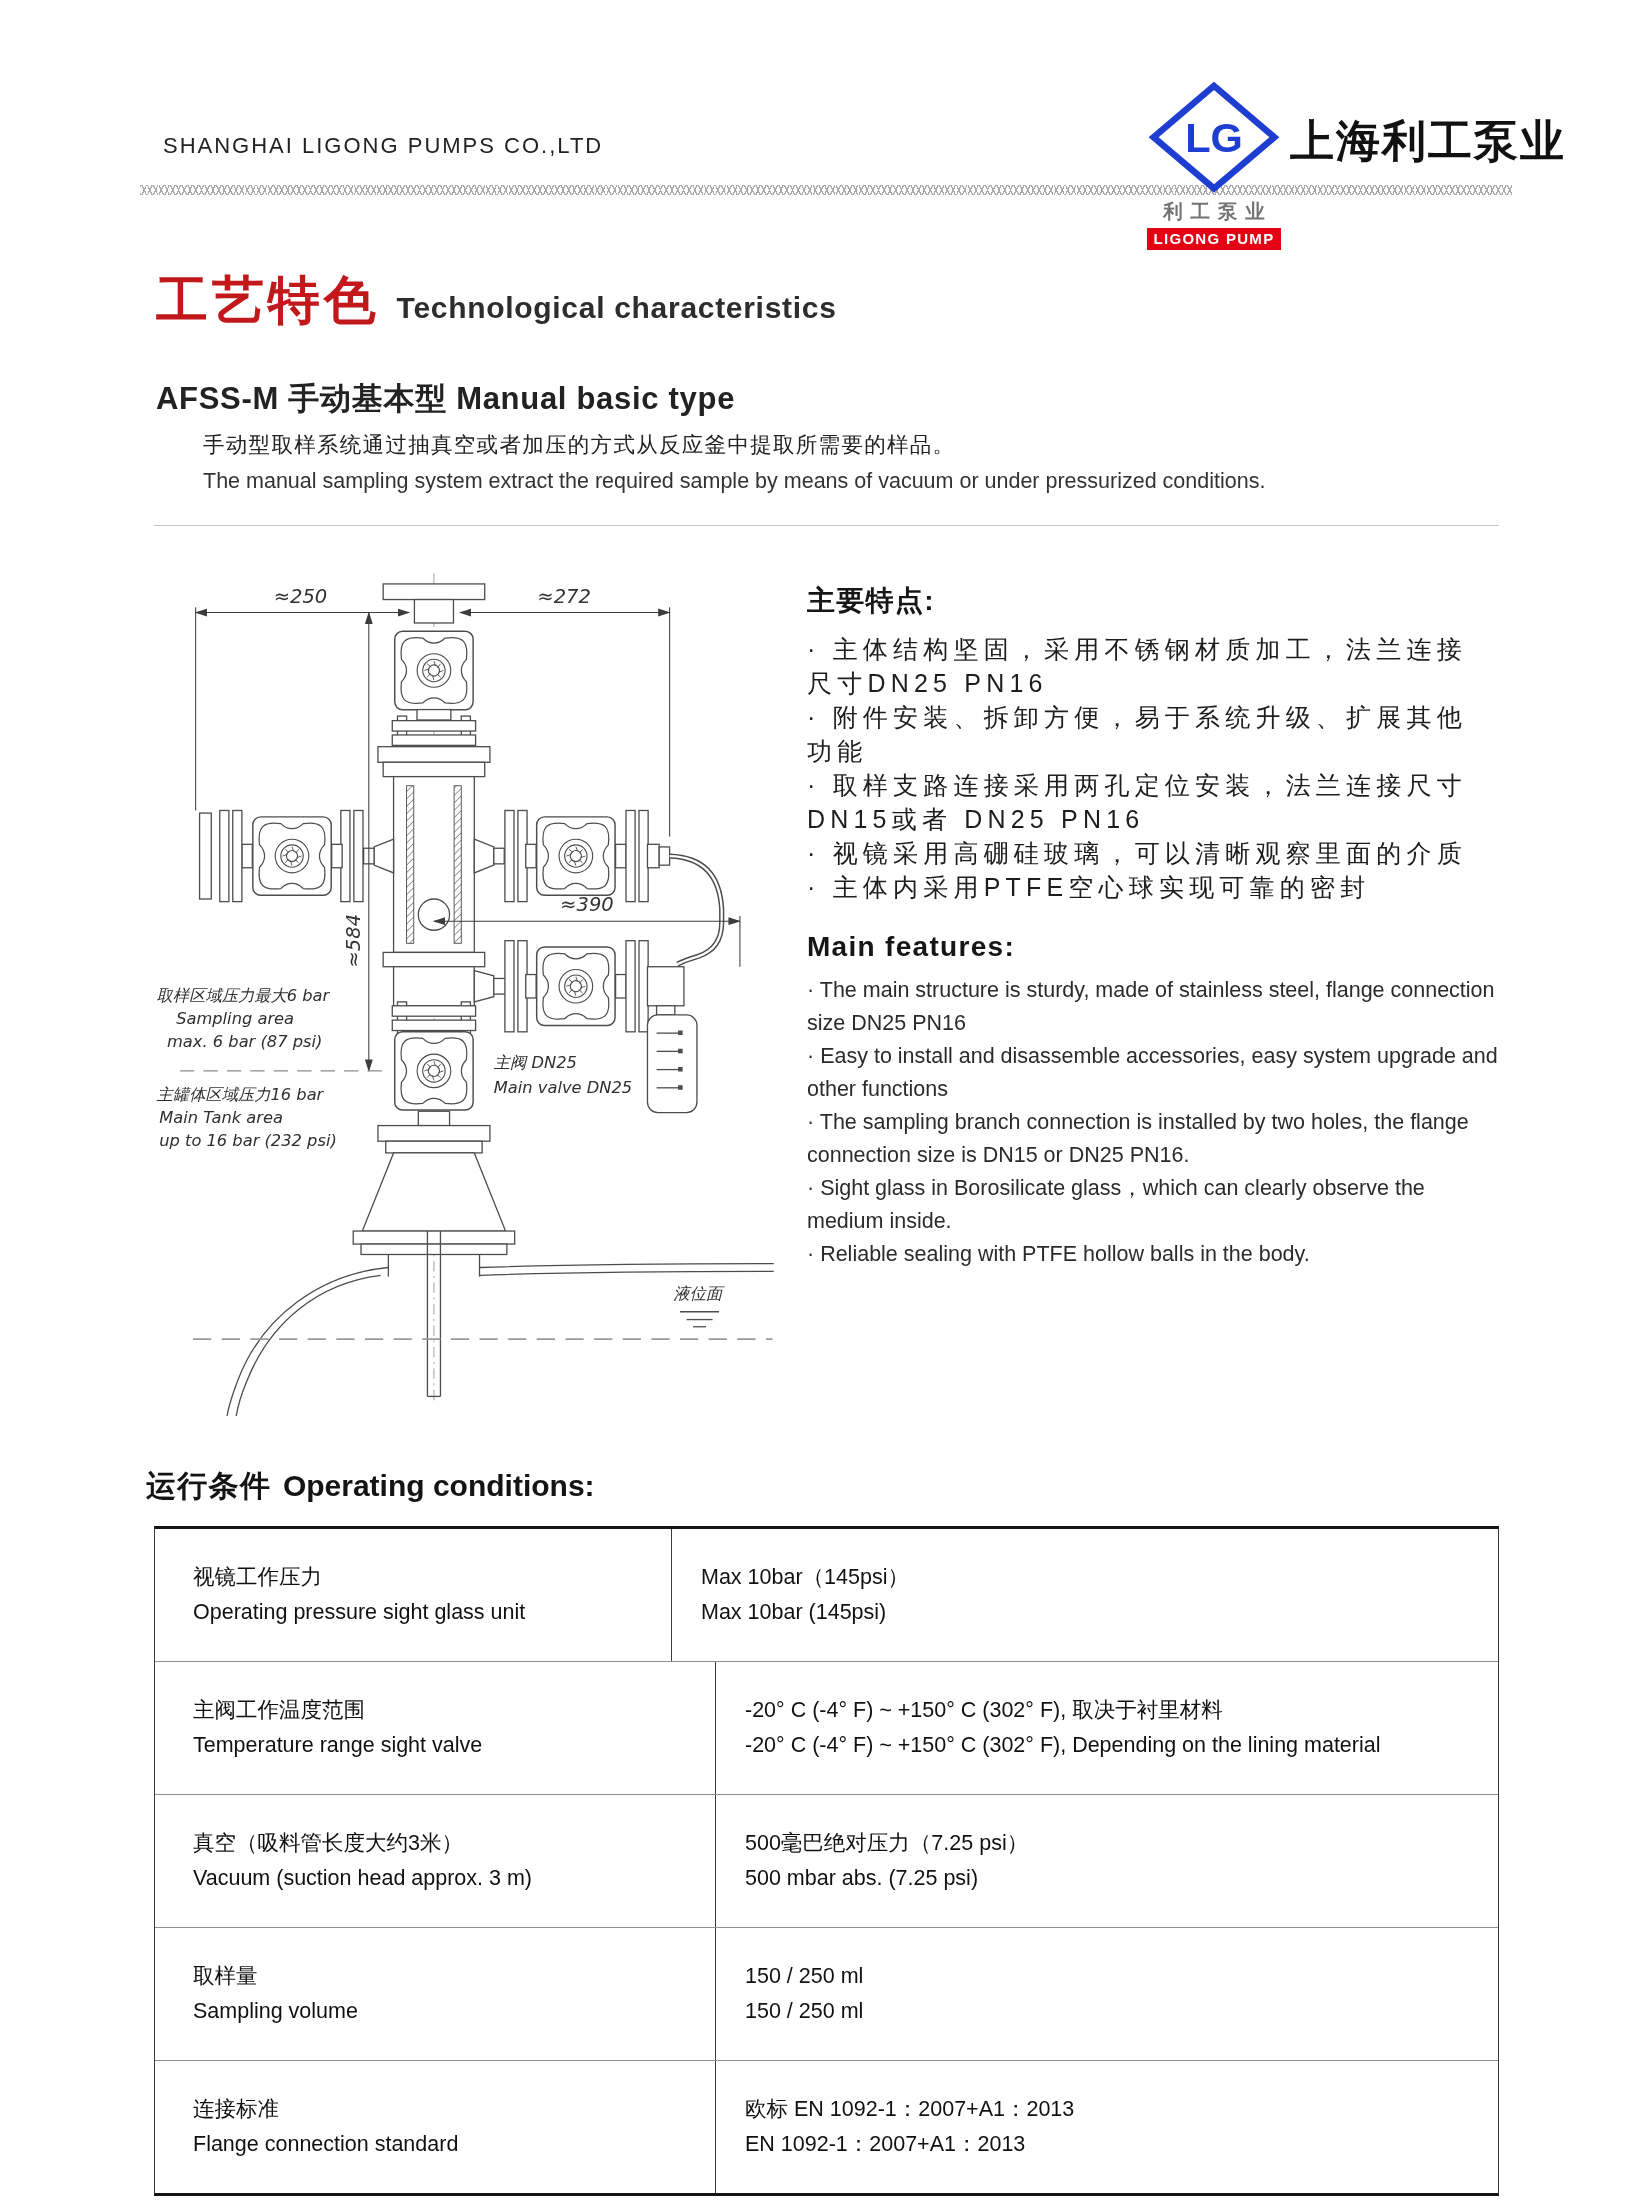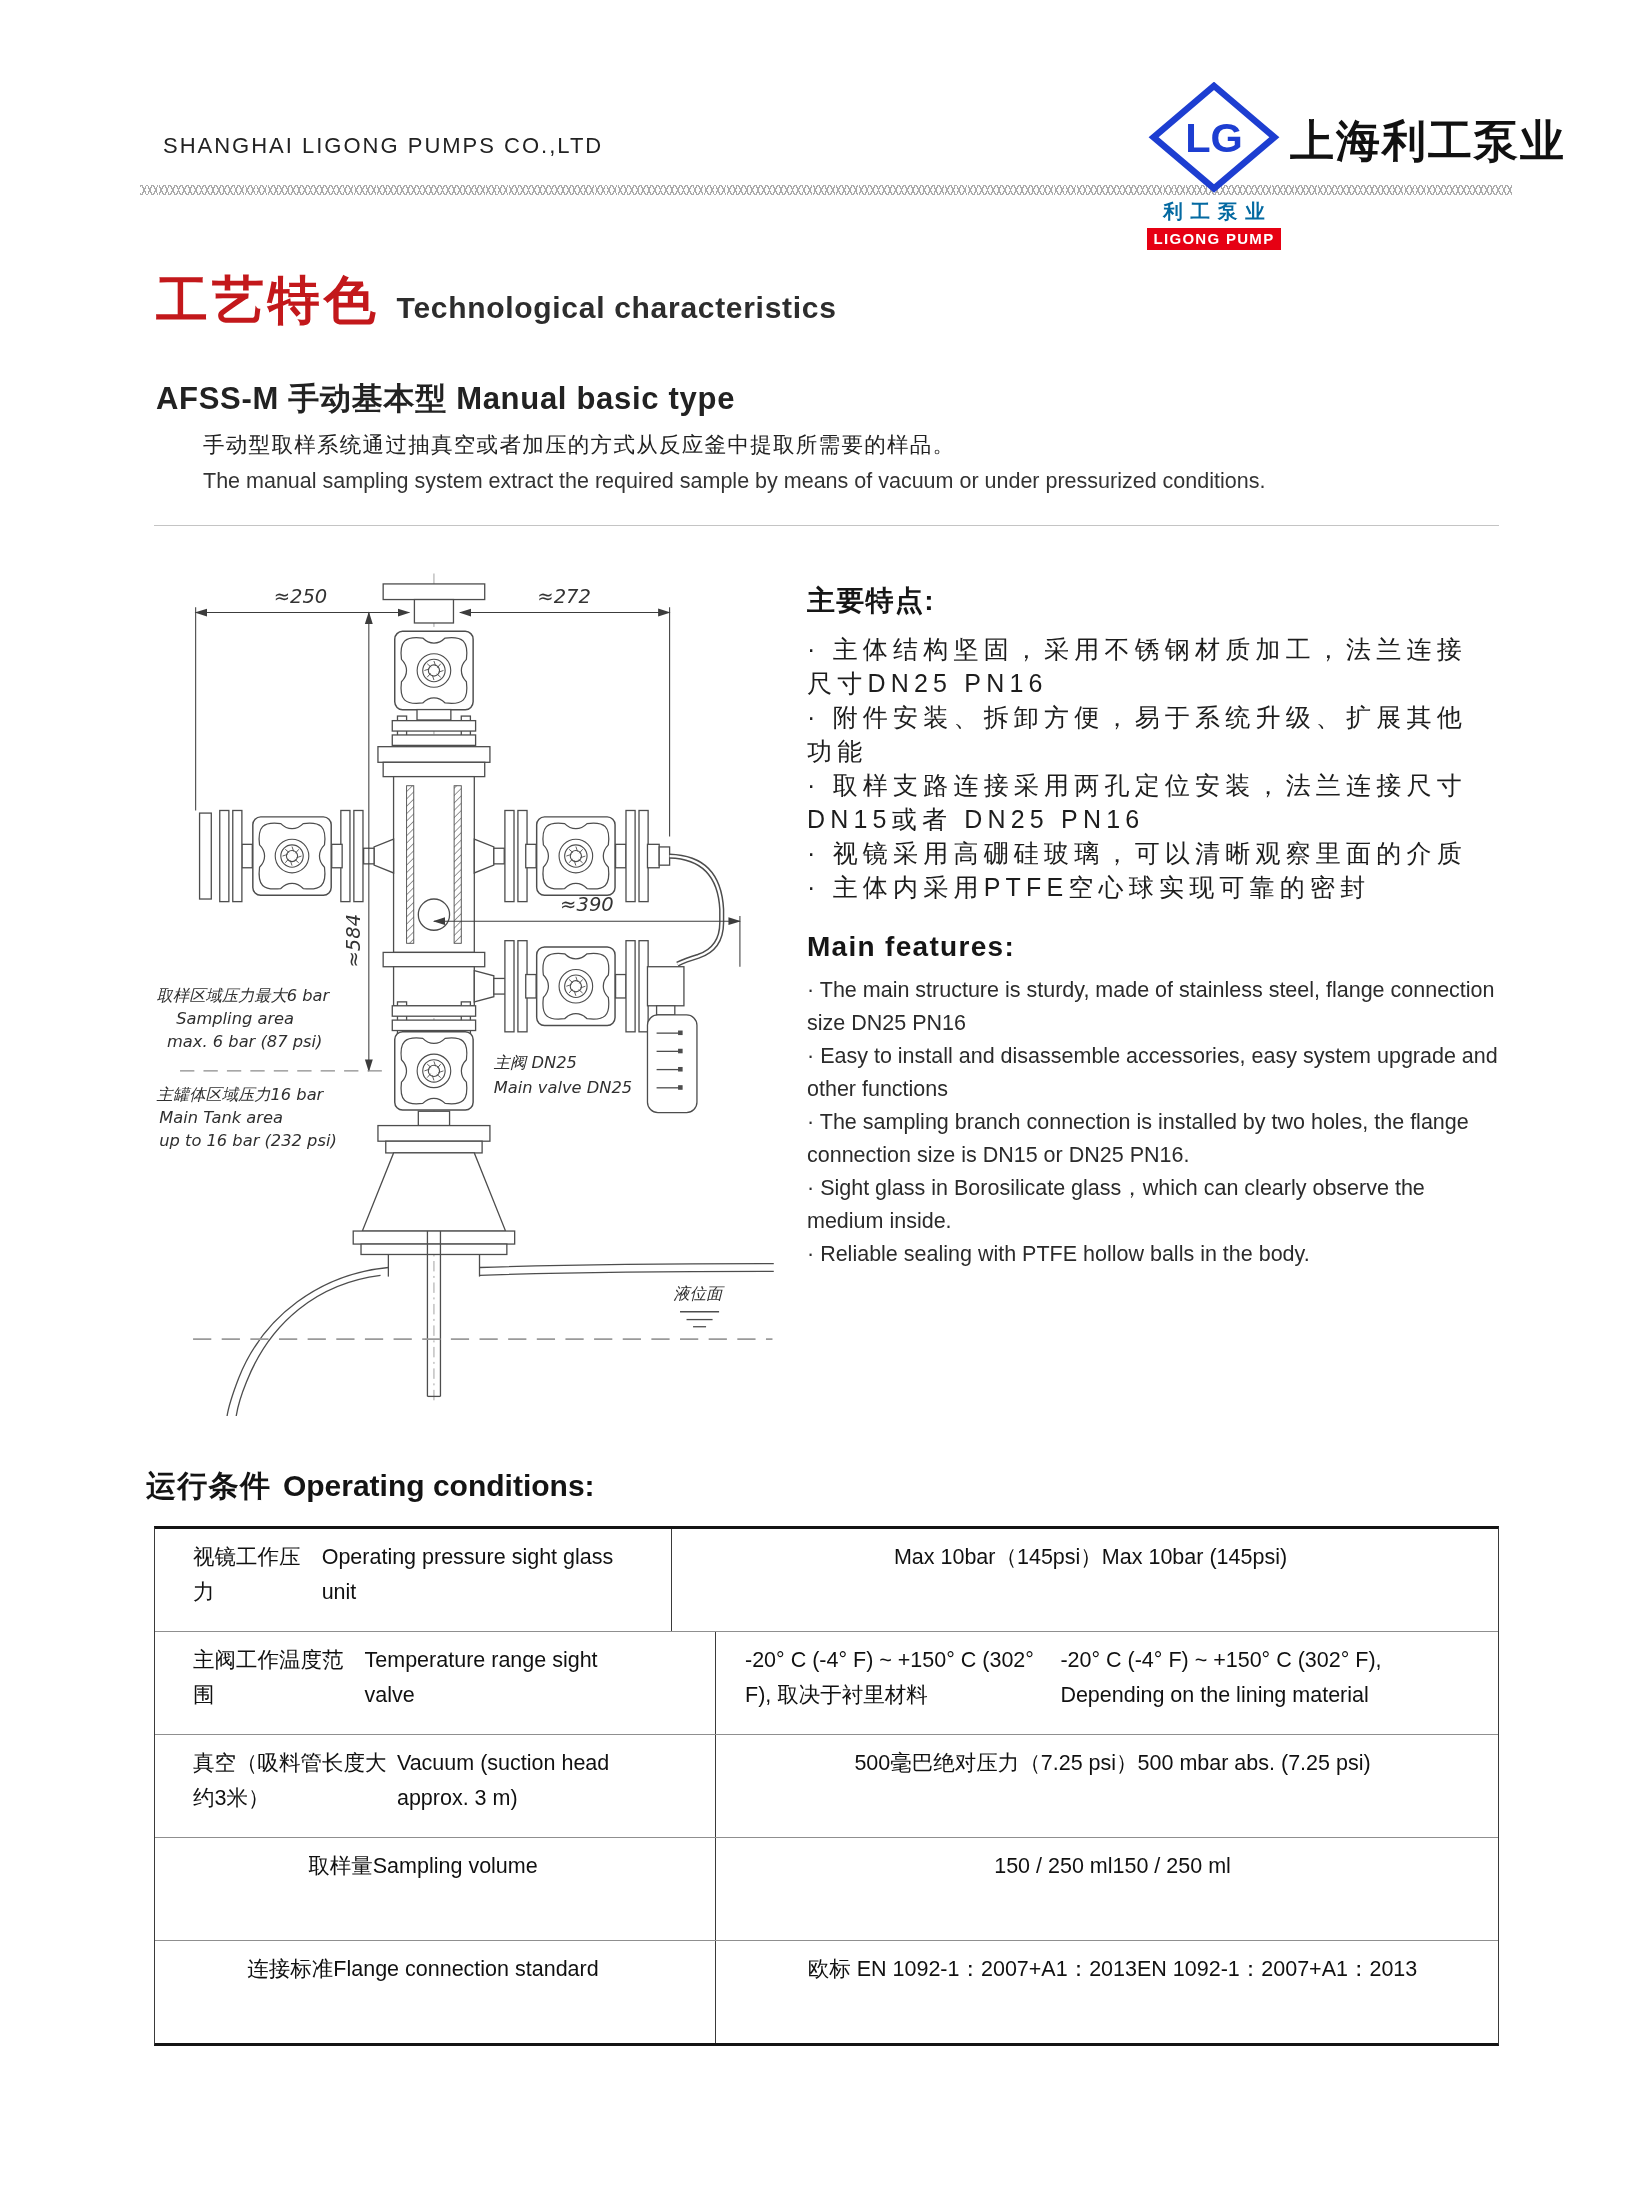--- a/index.html
+++ b/index.html
@@ -52,39 +52,39 @@
   .ophead { left:146px; top:1466px; font-size:30px; font-weight:bold; letter-spacing:1.3px; color:#141414; }
   .ophead .en { margin-left:11.7px; letter-spacing:0; }
   .optable {
     left:154px; top:1526px; width:1345px;
     border-top:3.3px solid #141414; border-bottom:3.3px solid #141414;
     border-left:1.3px solid #3a3a3a; border-right:1.3px solid #3a3a3a;
     box-sizing:border-box;
   }
   .orow { display:flex; min-height:102px; }
   .orow + .orow { border-top:1.3px solid #8f8f8f;gap:44px; }
-  .ocell { display:flex; justify-content:center; box-sizing:border-box; padding:11px 18px; }
+  .ocell { display:flex; flex-direction:column; justify-content:space-between; box-sizing:border-box; padding:31px 18px; }
   .ocell.p { width:516px; padding-left:38px; }
   .ocell.v { flex:1; border-left:1.3px solid #3a3a3a; padding-left:29px; }
   .oline { font-size:21.5px; line-height:35px; color:#111; }
 </style>
 </head>
 <body>
 
 <div class="page">
 
   <div class="abs company">SHANGHAI LIGONG PUMPS CO.,LTD</div>
   <div class="abs chevrons"></div>
 
   <div class="abs logo">
     <svg width="134" height="113" viewBox="0 0 206 174">
       <polygon points="103,6 196,85 103,164 10,85" fill="#ffffff" stroke="#1d3ed1" stroke-width="10"></polygon>
       <text x="103" y="108" text-anchor="middle" font-family="Liberation Sans, DejaVu Sans, sans-serif" font-size="64" font-weight="bold" fill="#1d3ed1">LG</text>
     </svg>
-    <div class="logo-cn" style="color:#0369a1">利工泵业</div>
+    <div class="logo-cn" style="color:#737373">利工泵业</div>
     <div class="logo-box" style="background:#e60013">LIGONG PUMP</div>
   </div>
   <div class="abs brand">上海利工泵业</div>
 
   <div class="abs title-row">
     <span class="title-cn" style="color:#c3181b">工艺特色</span><span class="title-en">Technological characteristics</span>
   </div>
 
   <div class="abs desc-cn">手动型取样系统通过抽真空或者加压的方式从反应釜中提取所需要的样品。</div>
   <div class="abs afss">AFSS-M 手动基本型 Manual basic type</div>

